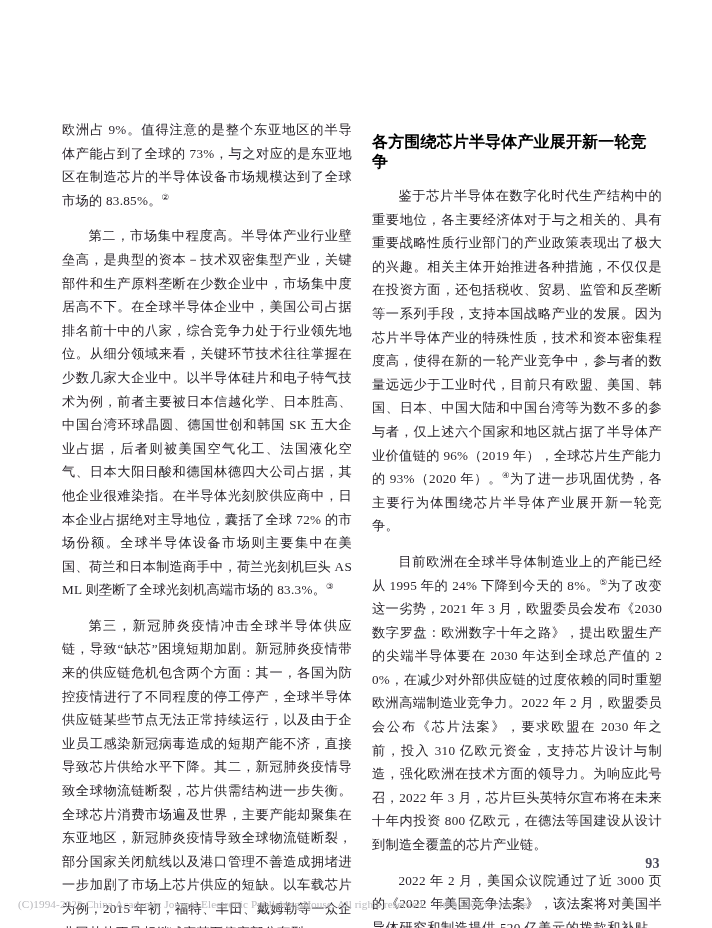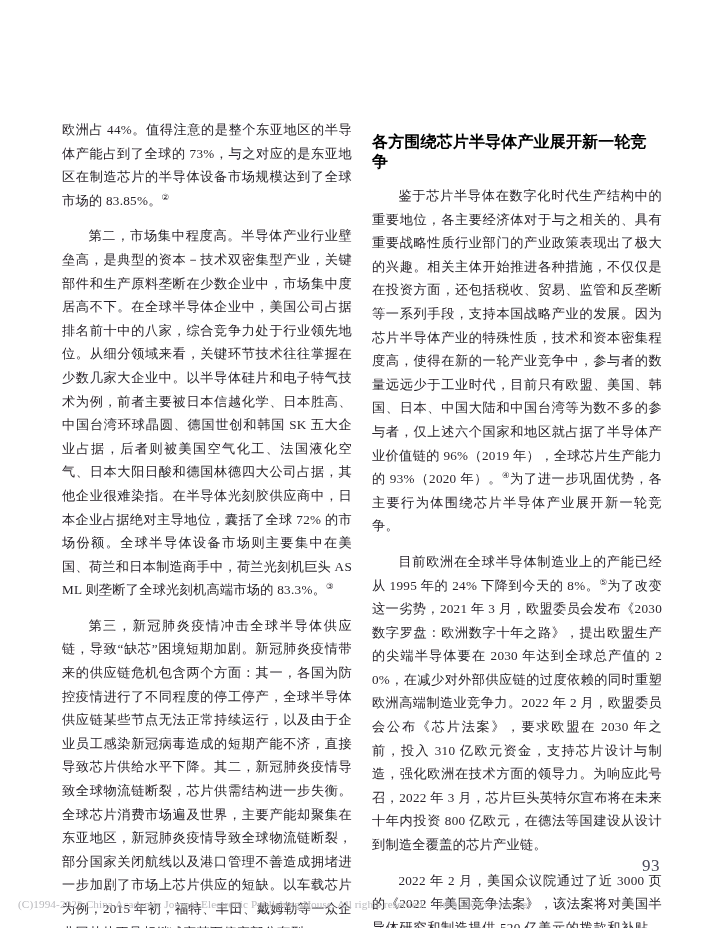--- a/index.html
+++ b/index.html
@@ -74,23 +74,24 @@
     vertical-align: super;
     line-height: 0;
     letter-spacing: 0;
   }
 
   .page-number {
     position: absolute;
     right: 52px;
     top: 856px;
     font-family: "Liberation Serif", serif;
-    font-size: 17px;
+    font-size: 14px;
     color: #4a4a5a;
     letter-spacing: 0.03em;
+    font-weight: bold;
   }
 
   .watermark {
     position: absolute;
     left: 18px;
     top: 898px;
     font-family: "Liberation Serif", "DejaVu Serif", serif;
     font-size: 11.2px;
     color: #b9b9bd;
     letter-spacing: 0.01em;
@@ -99,21 +100,21 @@
   .watermark .gap { display: inline-block; width: 14px; }
 </style>
 </head>
 <body>
 
 <div class="page">
 
   <div class="columns">
 
     <div class="col">
-      <p class="para"><span>欧洲占 44%。值得注意的是整个东亚地区的半导体产能占到了全球的 73%，与之对应的是东亚地区在制造芯片的半导体设备市场规模达到了全球市场的 83.85%。</span><sup class="fn">②</sup></p>
+      <p class="para"><span>欧洲占 9%。值得注意的是整个东亚地区的半导体产能占到了全球的 73%，与之对应的是东亚地区在制造芯片的半导体设备市场规模达到了全球市场的 83.85%。</span><sup class="fn">②</sup></p>
 
       <p class="para indent"><span>第二，市场集中程度高。半导体产业行业壁垒高，是典型的资本－技术双密集型产业，关键部件和生产原料垄断在少数企业中，市场集中度居高不下。在全球半导体企业中，美国公司占据排名前十中的八家，综合竞争力处于行业领先地位。从细分领域来看，关键环节技术往往掌握在少数几家大企业中。以半导体硅片和电子特气技术为例，前者主要被日本信越化学、日本胜高、中国台湾环球晶圆、德国世创和韩国 SK 五大企业占据，后者则被美国空气化工、法国液化空气、日本大阳日酸和德国林德四大公司占据，其他企业很难染指。在半导体光刻胶供应商中，日本企业占据绝对主导地位，囊括了全球 72% 的市场份额。全球半导体设备市场则主要集中在美国、荷兰和日本制造商手中，荷兰光刻机巨头 ASML 则垄断了全球光刻机高端市场的 83.3%。</span><sup class="fn">③</sup></p>
 
       <p class="para indent"><span>第三，新冠肺炎疫情冲击全球半导体供应链，导致“缺芯”困境短期加剧。新冠肺炎疫情带来的供应链危机包含两个方面：其一，各国为防控疫情进行了不同程度的停工停产，全球半导体供应链某些节点无法正常持续运行，以及由于企业员工感染新冠病毒造成的短期产能不济，直接导致芯片供给水平下降。其二，新冠肺炎疫情导致全球物流链断裂，芯片供需结构进一步失衡。全球芯片消费市场遍及世界，主要产能却聚集在东亚地区，新冠肺炎疫情导致全球物流链断裂，部分国家关闭航线以及港口管理不善造成拥堵进一步加剧了市场上芯片供应的短缺。以车载芯片为例，2015 年初，福特、丰田、戴姆勒等一众企业因芯片不足相继减产甚至停产部分车型。</span></p>
 
       <p class="para indent"><span>第四，数字化进程加速，芯片需求持续上涨，预计“缺芯”困境仍将持续，全球半导体产业链调整势在必行。如果说疫情造成了芯片短期供给不畅，那么数字化进程的加速则导致了芯片需求的持续增长。一方面自动驾驶汽车、人工智能、工业互联网等新的芯片需求市场不断被数字化创造出来。另一方面居家办公、智能家居、虚拟现实等工作生活娱乐方式也在数字时代不断普及，由此导致的是全球芯片需求的不断攀升。据 IC Insights</span></p>
     </div>
 
     <div class="col">
 

